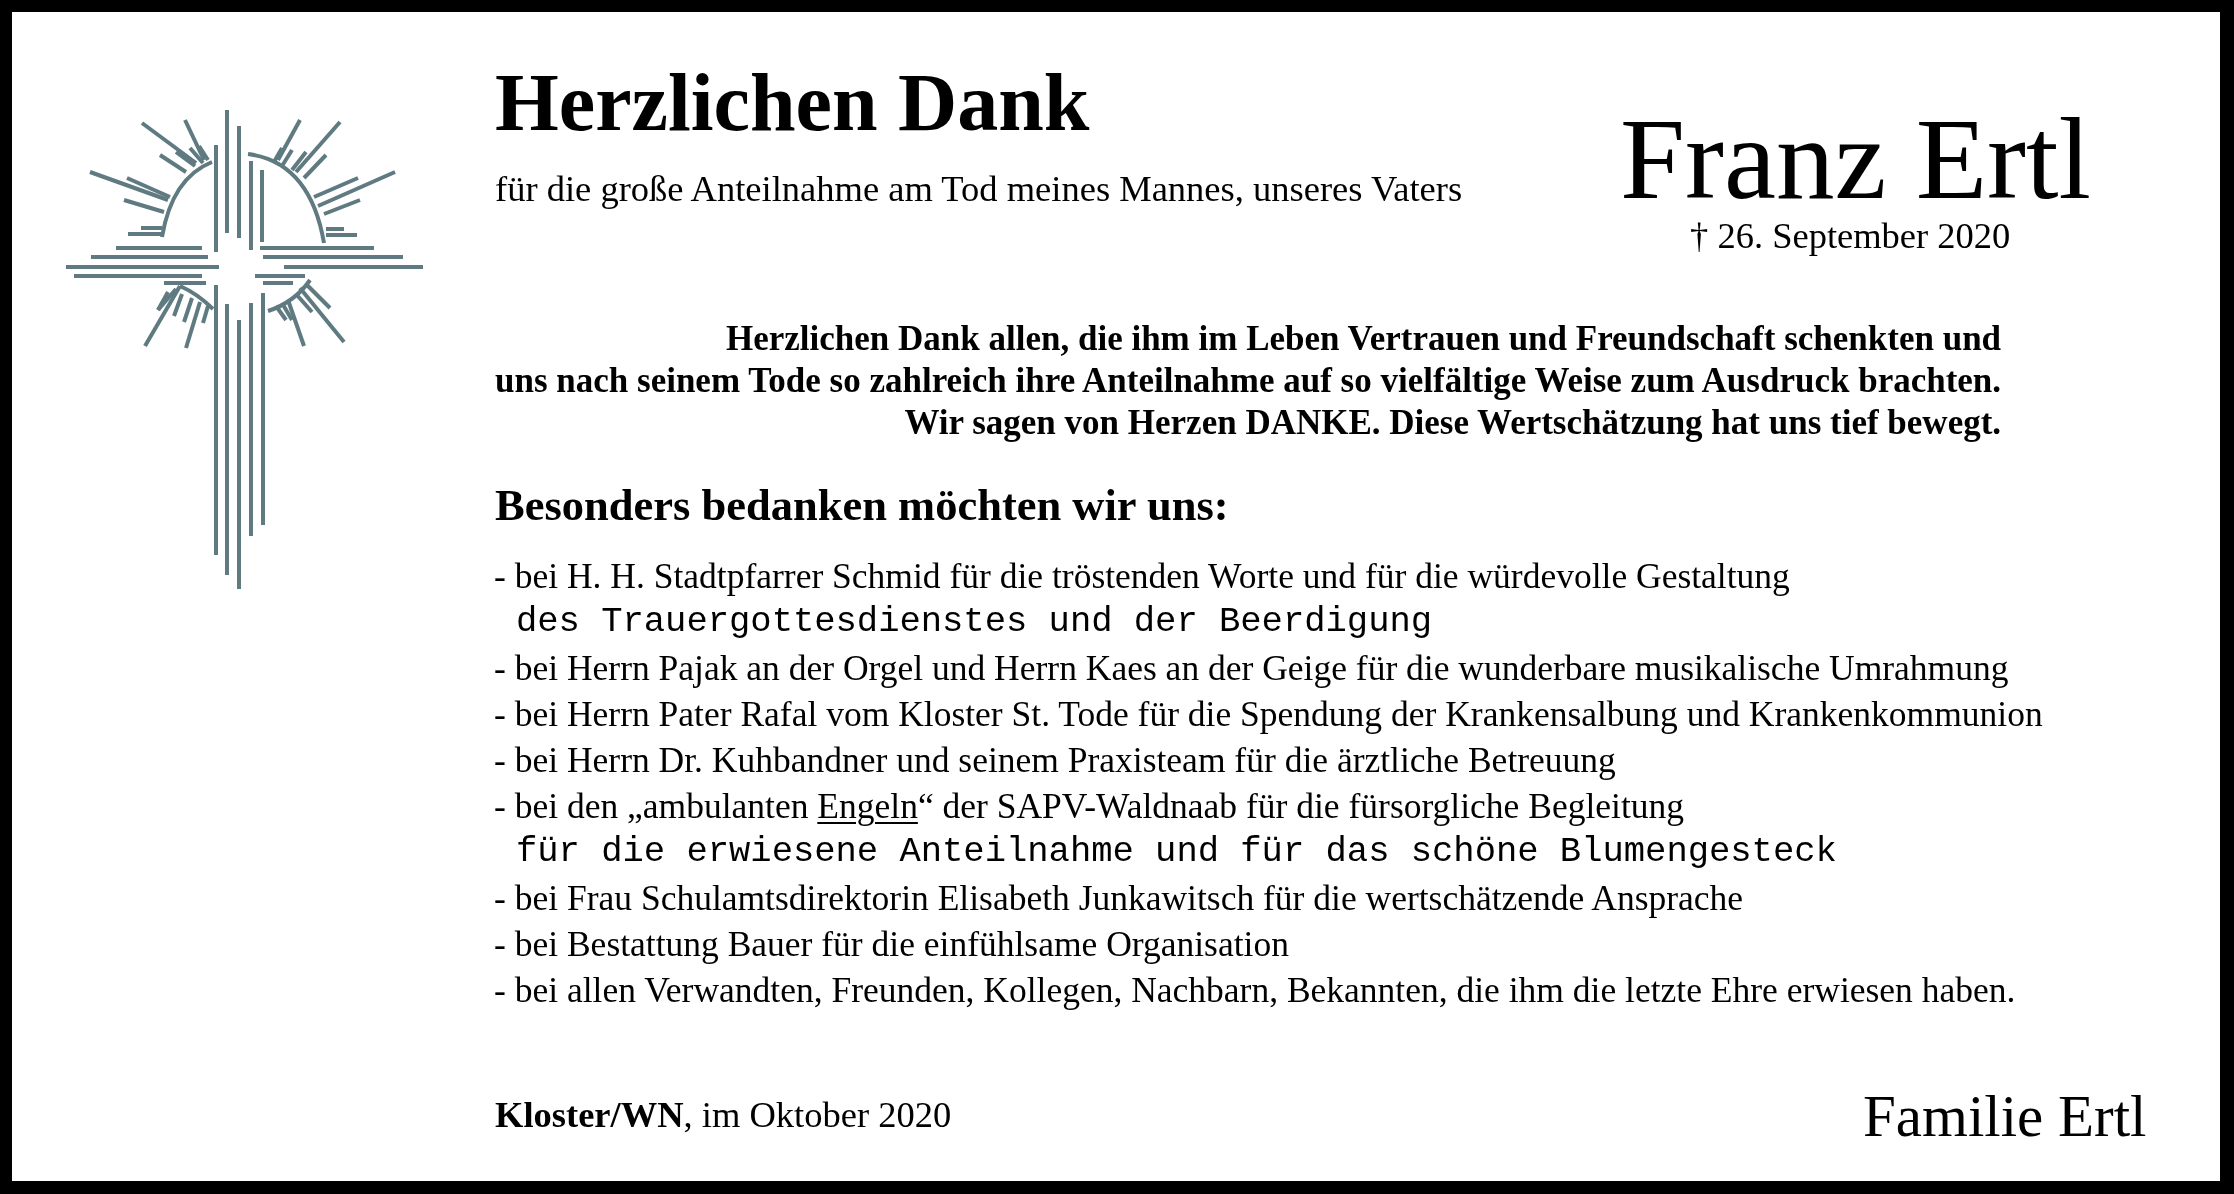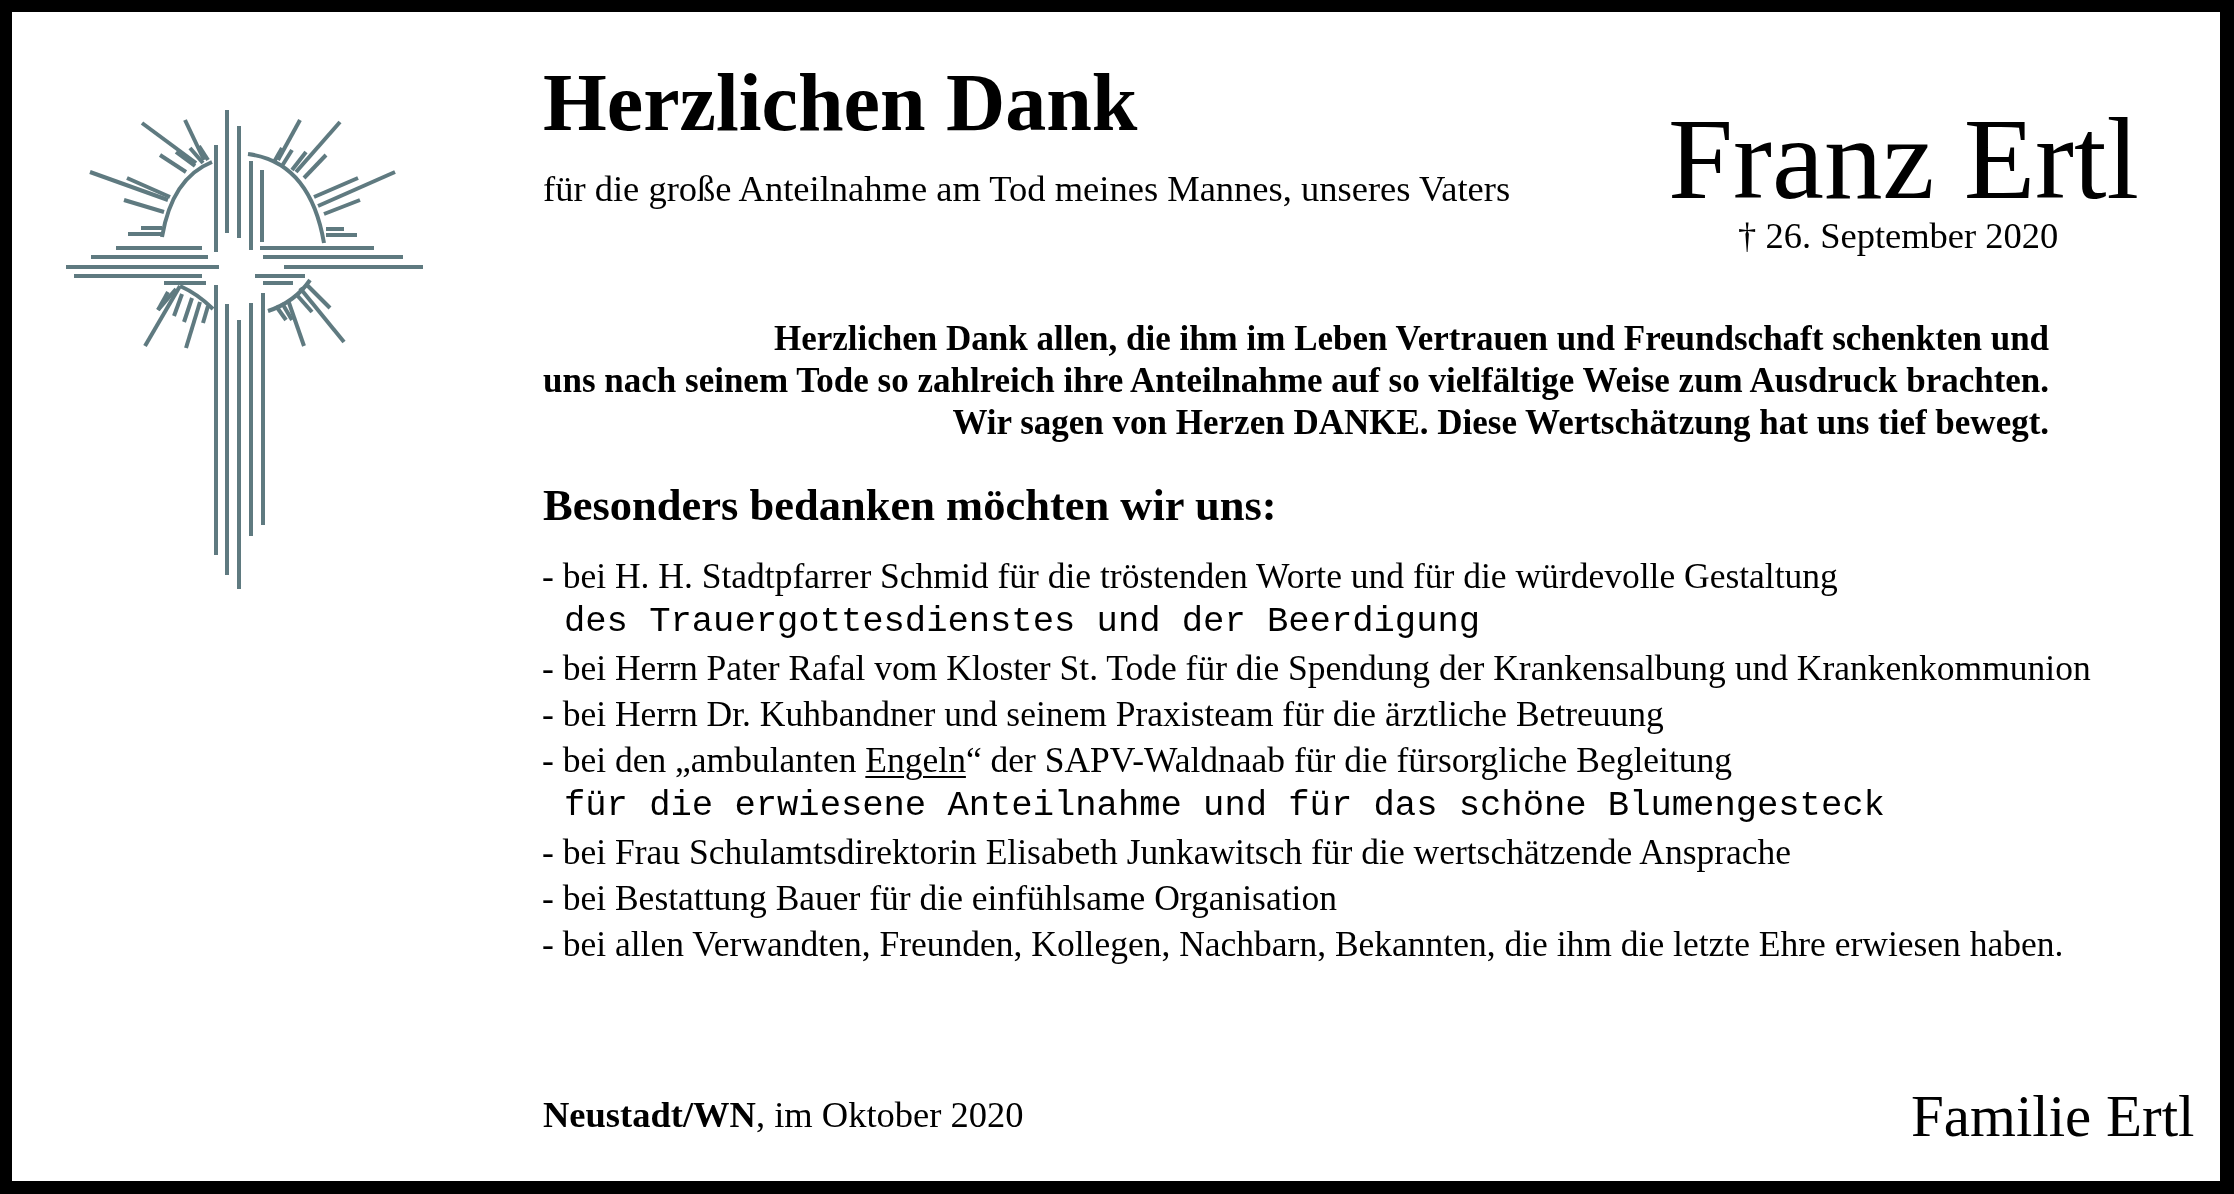--- a/index.html
+++ b/index.html
@@ -2,21 +2,21 @@
 <html><head>
   <meta charset="utf-8">
   <style>
     html, body { margin: 0; padding: 0; background: #ffffff; }
     body { width: 2234px; height: 1194px; position: relative; overflow: hidden; }
     .frame {
       position: absolute; left: 0; top: 0; width: 2234px; height: 1194px;
       box-sizing: border-box; border: 12px solid #000000; border-right-width: 14px; border-bottom-width: 13px;
       background: #ffffff;
     }
-    .serif { font-family: "Liberation Serif", "DejaVu Serif", serif; color: #000; margin-left: 48px; }
+    .serif { font-family: "Liberation Serif", "DejaVu Serif", serif; color: #000; }
     .abs { position: absolute; white-space: nowrap; line-height: 1; }
     .cross { position: absolute; left: 0; top: 0; width: 480px; height: 620px; }
     .cross line, .cross path { stroke: #5f7a80; stroke-width: 4; stroke-linecap: butt; fill: none; }
 
     .title { left: 495px; top: 62px; font-size: 82px; font-weight: bold; }
     .subtitle { left: 495px; top: 171px; font-size: 36.5px; }
     .name { left: 1620px; top: 100px; font-size: 117px; }
     .date { left: 1690px; top: 218px; font-size: 36.5px; }
 
     .intro { left: 495px; top: 318px; font-size: 35px; font-weight: bold; text-align: right; }
@@ -118,24 +118,25 @@
   <span class="line">Herzlichen Dank allen, die ihm im Leben Vertrauen und Freundschaft schenkten und</span>
   <span class="line">uns nach seinem Tode so zahlreich ihre Anteilnahme auf so vielfältige Weise zum Ausdruck brachten.</span>
   <span class="line">Wir sagen von Herzen DANKE. Diese Wertschätzung hat uns tief bewegt.</span>
 </div>
 
 <div class="abs serif heading">Besonders bedanken möchten wir uns:</div>
 
 <div class="abs serif list">
   <span class="line">- bei H. H. Stadtpfarrer Schmid für die tröstenden Worte und für die würdevolle Gestaltung</span>
   <span class="line cont">des Trauergottesdienstes und der Beerdigung</span>
+  <span class="line">- bei Herrn Pajak an der Orgel und Herrn Kaes an der Geige für die wunderbare musikalische Umrahmung</span>
   <span class="line">- bei Herrn Pater Rafal vom Kloster St. Tode für die Spendung der Krankensalbung und Krankenkommunion</span>
   <span class="line">- bei Herrn Dr. Kuhbandner und seinem Praxisteam für die ärztliche Betreuung</span>
   <span class="line"><span>- bei den „ambulanten </span><span class="u">Engeln</span><span>“ der SAPV-Waldnaab für die fürsorgliche Begleitung</span></span>
   <span class="line cont">für die erwiesene Anteilnahme und für das schöne Blumengesteck</span>
   <span class="line">- bei Frau Schulamtsdirektorin Elisabeth Junkawitsch für die wertschätzende Ansprache</span>
   <span class="line">- bei Bestattung Bauer für die einfühlsame Organisation</span>
   <span class="line">- bei allen Verwandten, Freunden, Kollegen, Nachbarn, Bekannten, die ihm die letzte Ehre erwiesen haben.</span>
 </div>
 
-<div class="abs serif place"><b>Neustadt/WN</b><span>, im Oktober 2020</span></div>
+<div class="abs serif place"><b>Kloster/WN</b><span>, im Oktober 2020</span></div>
 
 <div class="abs serif family">Familie Ertl</div>
 
 </body></html>

